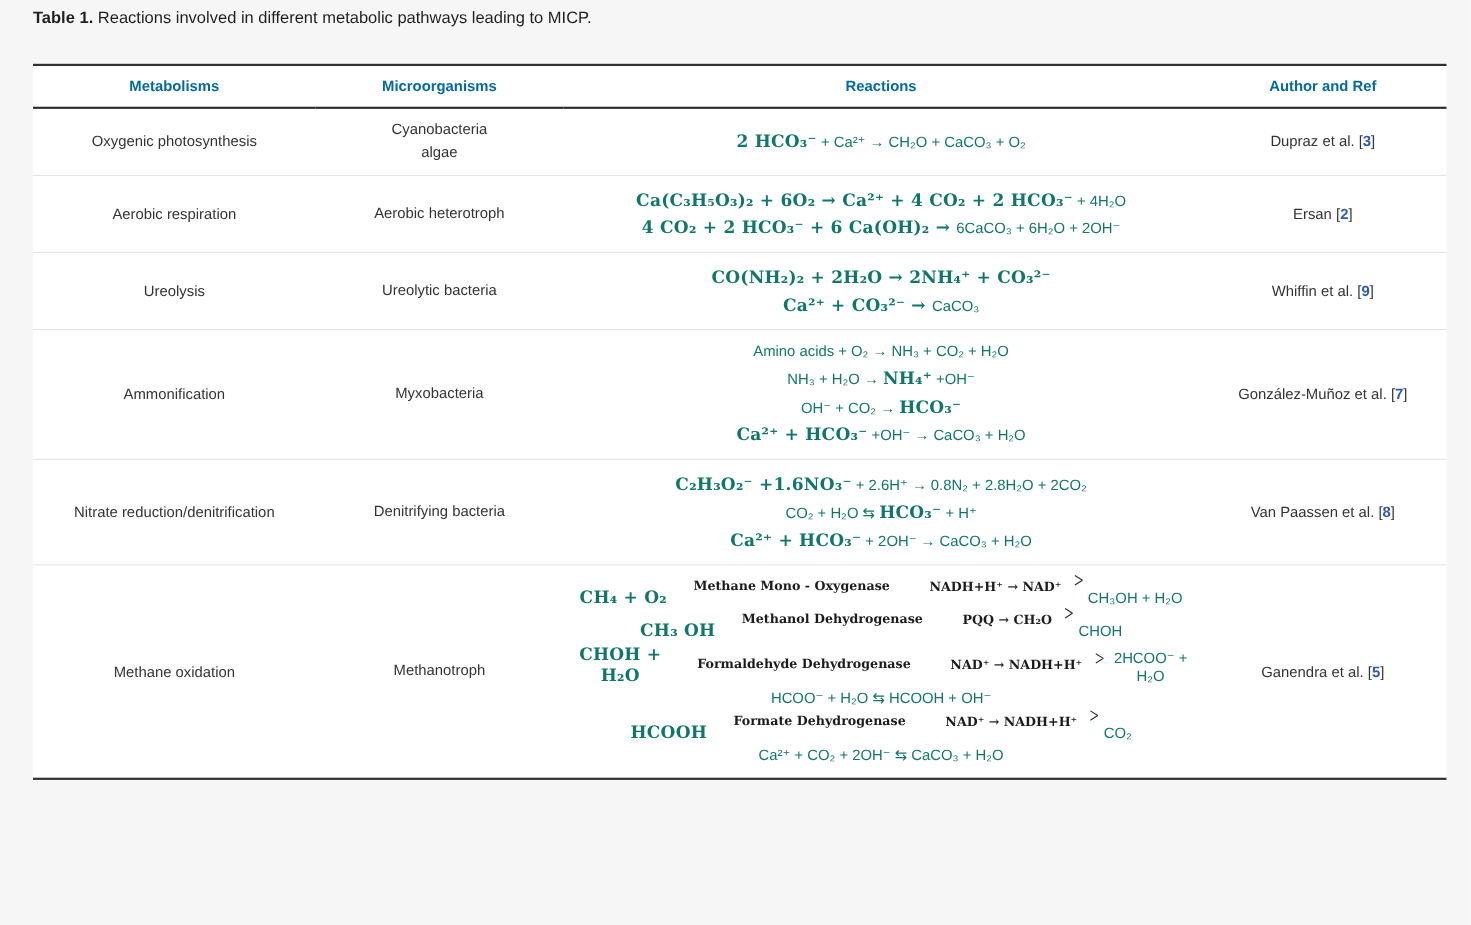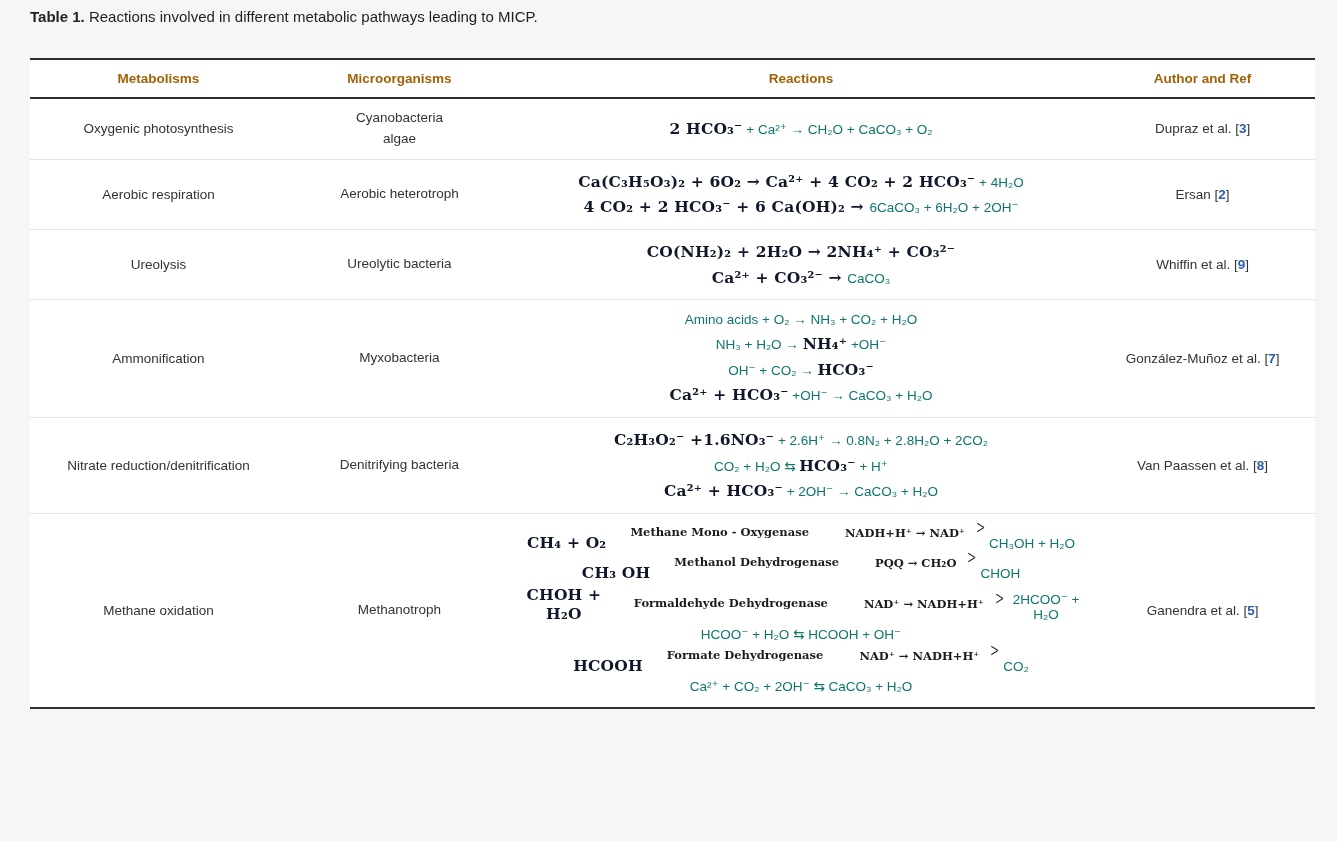--- a/index.html
+++ b/index.html
@@ -20,36 +20,36 @@
   .caption .cap-label{font-weight:bold;}
   .tablewrap{
     position:absolute;left:30px;top:58px;width:1285px;
     background:#ffffff;
     border-top:2px solid #2f2f2f;
     border-bottom:2px solid #2f2f2f;
   }
   table{width:100%;border-collapse:collapse;table-layout:fixed;}
   thead th{
     border-bottom:2px solid #2f2f2f;
-    font-size:13.5px;font-weight:bold;color:#a16207;
+    font-size:13.5px;font-weight:bold;color:#0369a1;
     padding:11px 6px;text-align:center;
   }
   tbody td{
     border-bottom:1px solid #e4e4e4;
     text-align:center;vertical-align:middle;
     padding:9px 6px;
     font-size:13.5px;color:#333333;
   }
   tbody tr:last-child td{border-bottom:none;}
   .micro-line{line-height:1.55;}
   
   .p{font-size:13.5px;color:#0f766e;}
   .m{
     font-family:"DejaVu Serif","Liberation Serif",serif;
-    font-weight:bold;font-size:15.5px;color:#0f172a;
+    font-weight:bold;font-size:15.5px;color:#0f766e;
     letter-spacing:.2px;
   }
   .rline{line-height:1.65;}
   
   .agroup{
     display:flex;justify-content:center;align-items:flex-end;
     gap:6px;padding-bottom:10px;margin-top:2px;
   }
   .aleft{margin-bottom:-9px;}
   .aright{margin-bottom:-8px;}

